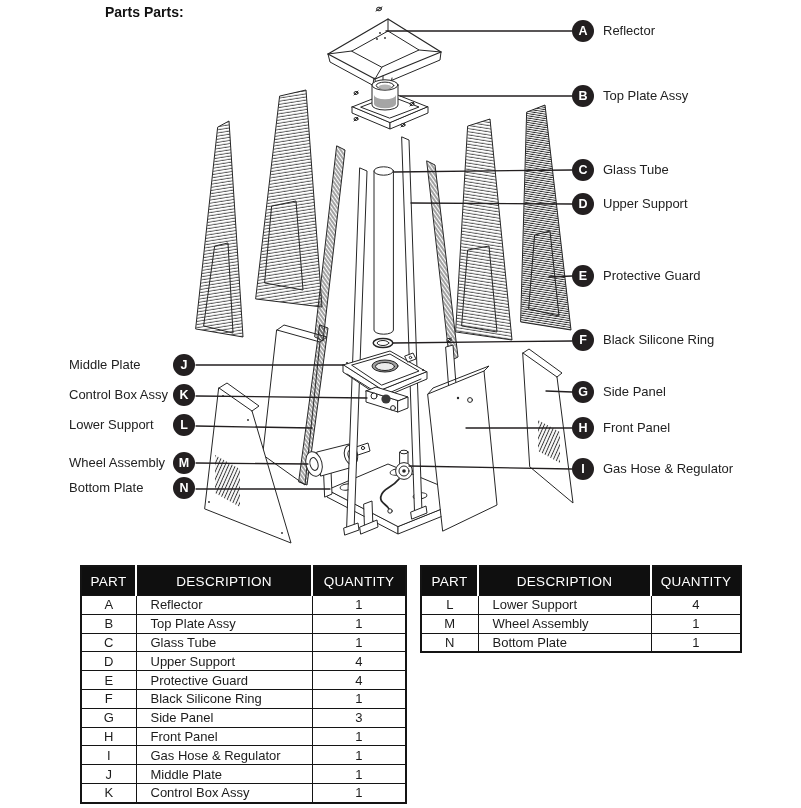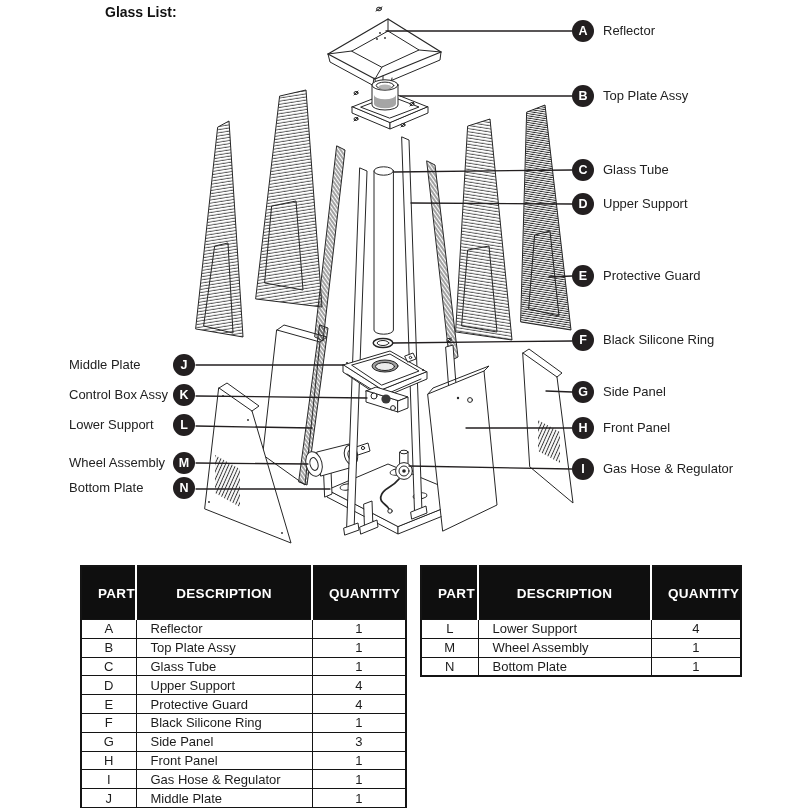--- a/index.html
+++ b/index.html
@@ -10,33 +10,33 @@
   .callout{position:absolute;display:flex;align-items:center;height:22px;white-space:nowrap;}
   .callout .badge{width:22px;height:22px;border-radius:50%;background:#231f20;color:#fff;
                   font-size:12.5px;font-weight:bold;display:flex;align-items:center;justify-content:center;
                   flex:0 0 22px;}
   .callout .clabel{font-size:13px;color:#222;line-height:22px;}
   .callout.r{left:572px;}
   .callout.r .clabel{margin-left:9px;}
   .callout.l{left:69px;width:126px;justify-content:space-between;}
   .parts-table{position:absolute;border-collapse:collapse;table-layout:fixed;background:#fff;
                border:2px solid #141414;}
-  .parts-table th{background:#0f0f0f;color:#ffffff;font-size:13.5px;font-weight:bold;height:20px;
-                  padding:16px;letter-spacing:0.3px;border-left:2px solid #fff;}
+  .parts-table th{background:#0f0f0f;color:#ffffff;font-size:13.5px;font-weight:normal;height:20px;
+                  padding:4px;letter-spacing:0.3px;border-left:2px solid #fff;}
   .parts-table th:first-child{border-left:none;}
   .parts-table td{border:1.6px solid #141414;font-size:13px;height:17.8px;padding:0;
                   text-align:center;color:#1c1c1c;}
   .parts-table td.c1{text-align:left;padding-left:14px;}
 </style>
 </head>
 <body>
 
 <div id="page">
 
-  <div id="page-title">Glass List:</div>
+  <div id="page-title">Parts Parts:</div>
 
   <svg id="diagram" width="801" height="560" viewBox="0 0 801 560">
     <defs>
       <pattern id="mgL" patternUnits="userSpaceOnUse" width="6" height="3.1" patternTransform="rotate(-9)">
         <line x1="0" y1="1" x2="6" y2="1" stroke="#2e2e2e" stroke-width="0.8"></line>
       </pattern>
       <pattern id="mgR" patternUnits="userSpaceOnUse" width="6" height="3.1" patternTransform="rotate(9)">
         <line x1="0" y1="1" x2="6" y2="1" stroke="#2e2e2e" stroke-width="0.8"></line>
       </pattern>
       <pattern id="mgD" patternUnits="userSpaceOnUse" width="6" height="2.2" patternTransform="rotate(9)">

